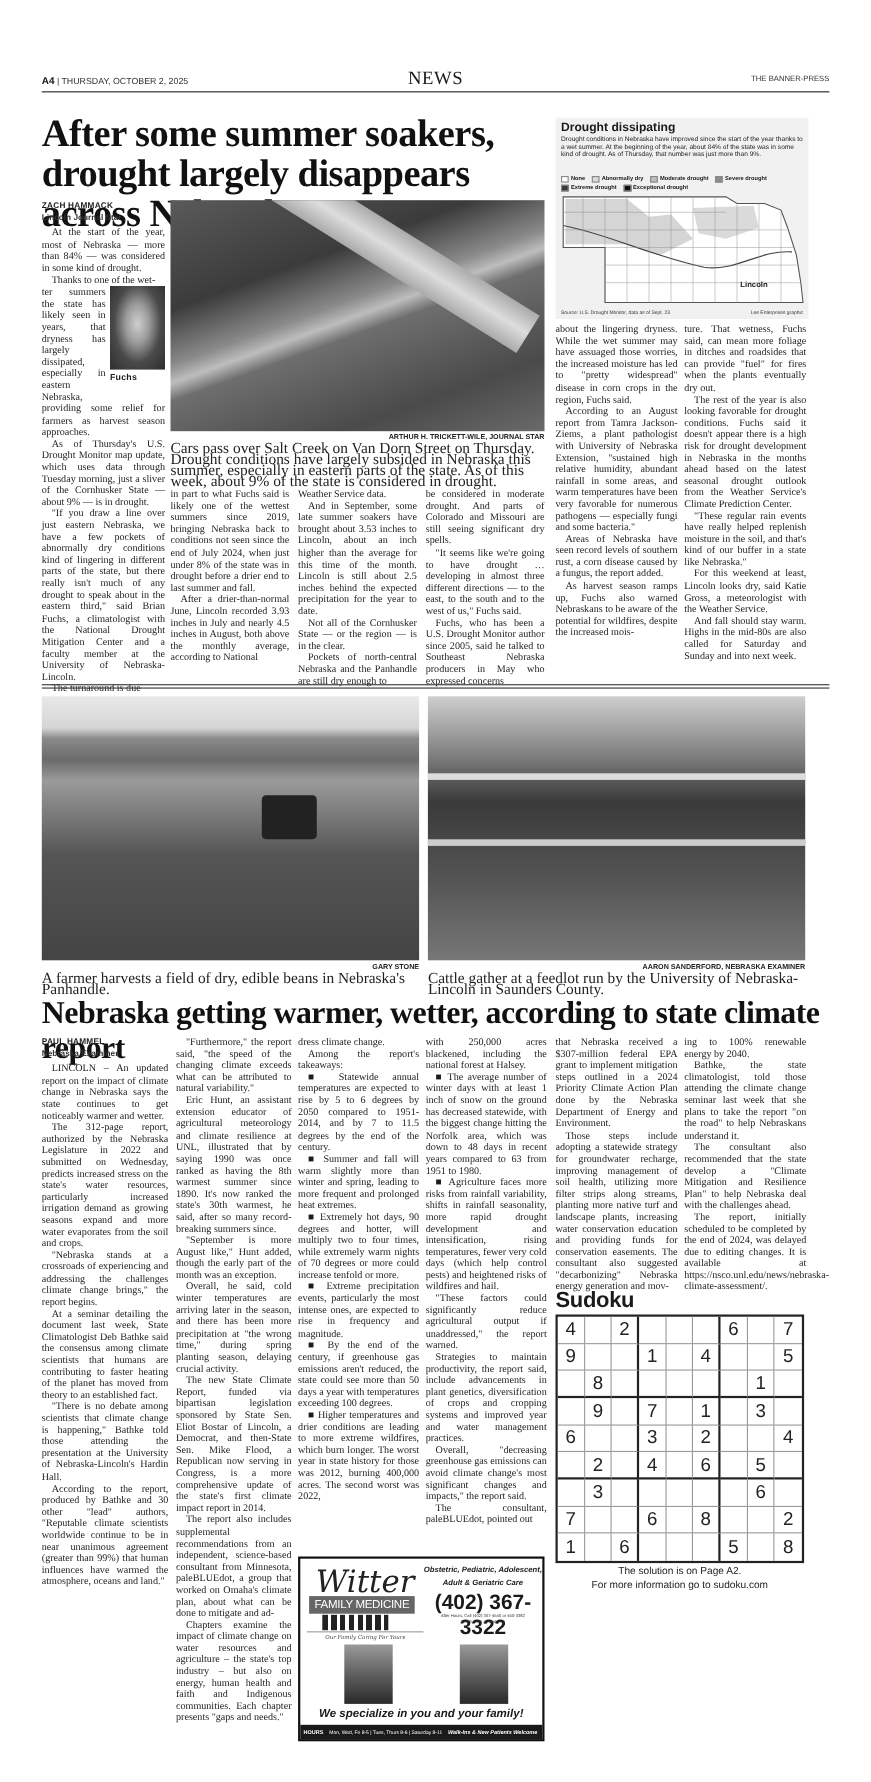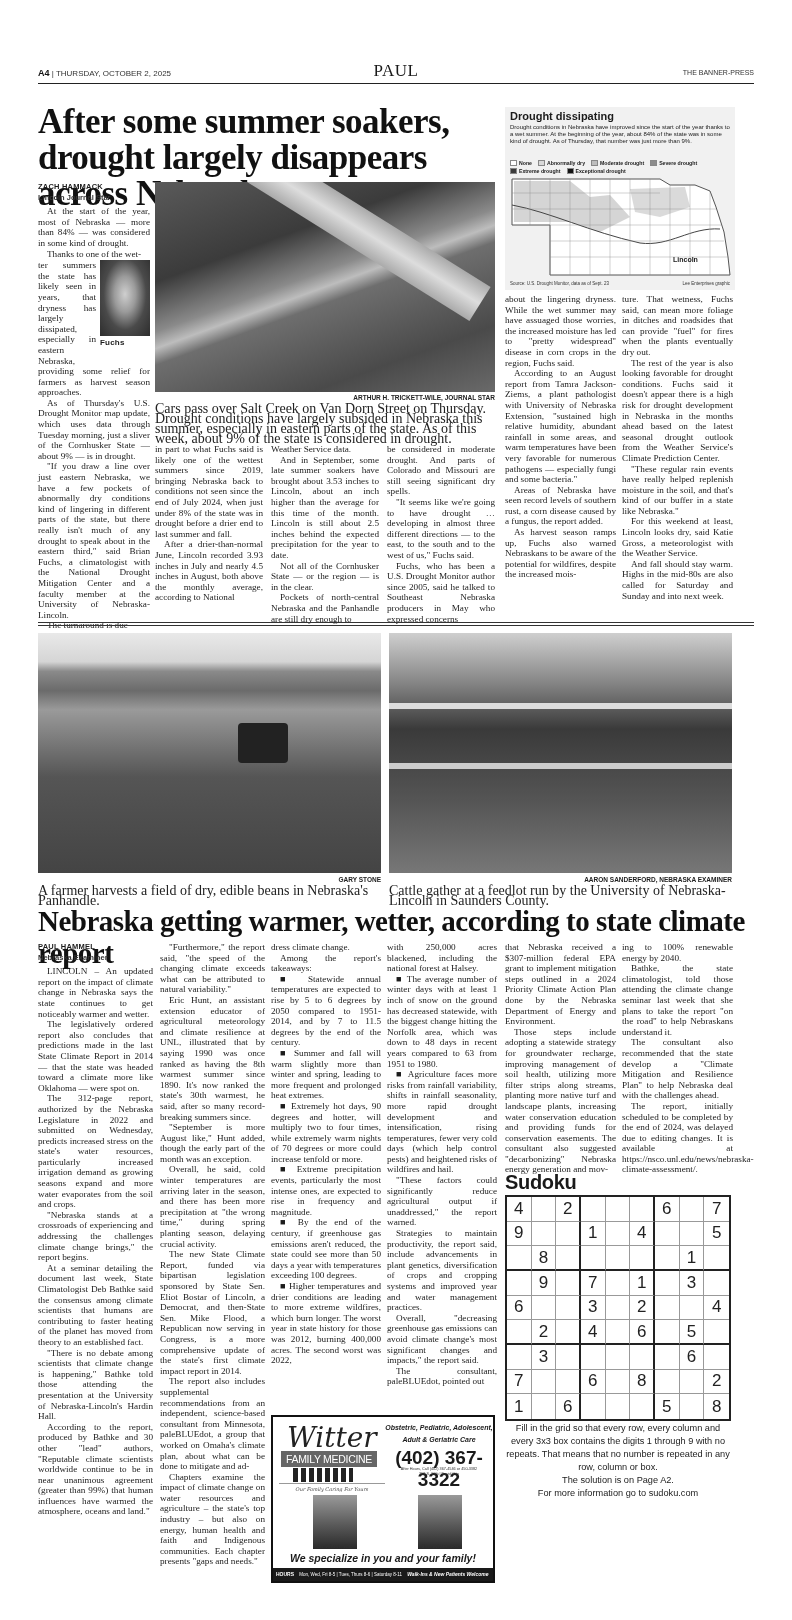--- a/index.html
+++ b/index.html
@@ -69,21 +69,21 @@
 </style>
 </head>
 <body>
 
 <div class="abs masthead">
   <div class="mh-left">
     <b>A4</b>
     <span> | </span>
     <span>THURSDAY, OCTOBER 2, 2025</span>
   </div>
-  <div class="mh-center">PAUL</div>
+  <div class="mh-center">NEWS</div>
   <div class="mh-right">THE BANNER-PRESS</div>
 </div>
 
 <h1 class="abs headline1">After some summer soakers, drought largely disappears across Nebraska</h1>
 
 <div class="col" style="left:38px; top:182px; width:112px;">
   <div class="byline-name">ZACH HAMMACK</div>
   <div class="byline-org" style="margin-bottom:3px;">Lincoln Journal Star</div>
   <p>At the start of the year, most of Nebraska — more than 84% — was considered in some kind of drought.</p>
   <p>Thanks to one of the wet-</p>
@@ -201,21 +201,20 @@
 </div>
 <div class="credit" style="left:389px; top:876px; width:343px;">AARON SANDERFORD, NEBRASKA EXAMINER</div>
 <div class="caption" style="left:389px; top:886px; width:343px;">Cattle gather at a feedlot run by the University of Nebraska-Lincoln in Saunders County.</div>
 
 <h2 class="abs headline2">Nebraska getting warmer, wetter, according to state climate report</h2>
 
 <div class="col" style="left:38px; top:942px; width:115px;">
   <div class="byline-name">PAUL HAMMEL</div>
   <div class="byline-org" style="margin-bottom:3px;">Nebraska Examiner</div>
   <p>LINCOLN – An updated report on the impact of climate change in Nebraska says the state continues to get noticeably warmer and wetter.</p>
-  <p>The legislatively ordered report also concludes that predictions made in the last State Climate Report in 2014 — that the state was headed toward a climate more like Oklahoma — were spot on.</p>
   <p>The 312-page report, authorized by the Nebraska Legislature in 2022 and submitted on Wednesday, predicts increased stress on the state's water resources, particularly increased irrigation demand as growing seasons expand and more water evaporates from the soil and crops.</p>
   <p>"Nebraska stands at a crossroads of experiencing and addressing the challenges climate change brings," the report begins.</p>
   <p>At a seminar detailing the document last week, State Climatologist Deb Bathke said the consensus among climate scientists that humans are contributing to faster heating of the planet has moved from theory to an established fact.</p>
   <p>"There is no debate among scientists that climate change is happening," Bathke told those attending the presentation at the University of Nebraska-Lincoln's Hardin Hall.</p>
   <p>According to the report, produced by Bathke and 30 other "lead" authors, "Reputable climate scientists worldwide continue to be in near unanimous agreement (greater than 99%) that human influences have warmed the atmosphere, oceans and land."</p>
 </div>
 <div class="col" style="left:160px; top:942px; width:105px;">
   <p>"Furthermore," the report said, "the speed of the changing climate exceeds what can be attributed to natural variability."</p>
   <p>Eric Hunt, an assistant extension educator of agricultural meteorology and climate resilience at UNL, illustrated that by saying 1990 was once ranked as having the 8th warmest summer since 1890. It's now ranked the state's 30th warmest, he said, after so many record-breaking summers since.</p>
   <p>"September is more August like," Hunt added, though the early part of the month was an exception.</p>
@@ -360,16 +359,15 @@
     <div class="cell lastr"></div>
     <div class="cell br lastr">6</div>
     <div class="cell lastr"></div>
     <div class="cell lastr"></div>
     <div class="cell br lastr"></div>
     <div class="cell lastr">5</div>
     <div class="cell lastr"></div>
     <div class="cell lastc lastr">8</div>
   </div>
 <div class="abs sudoku-instr">
-  <div>Fill in the grid so that every row, every column and every 3x3 box contains the digits 1 through 9 with no repeats. That means that no number is repeated in any row, column or box.</div>
   <div>The solution is on Page A2.</div>
   <div>For more information go to sudoku.com</div>
 </div>
 
 </body></html>

